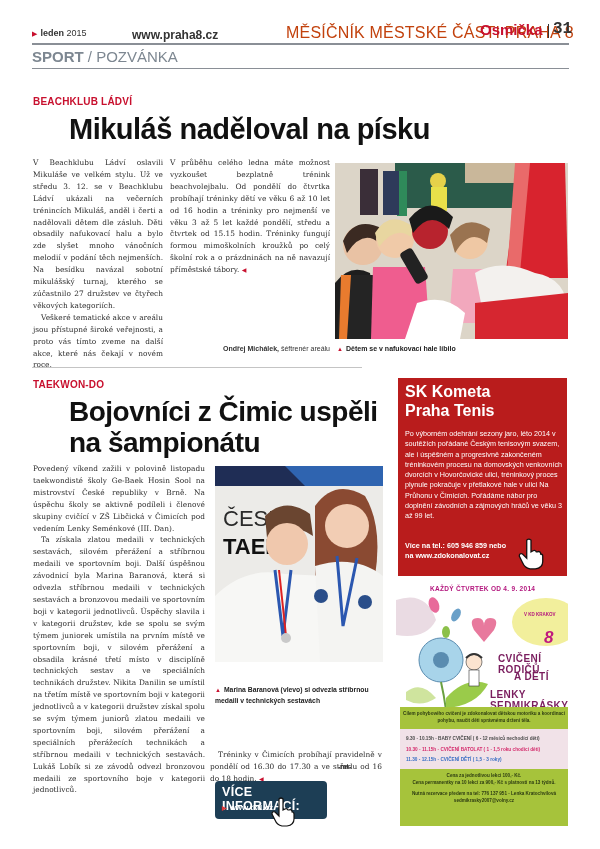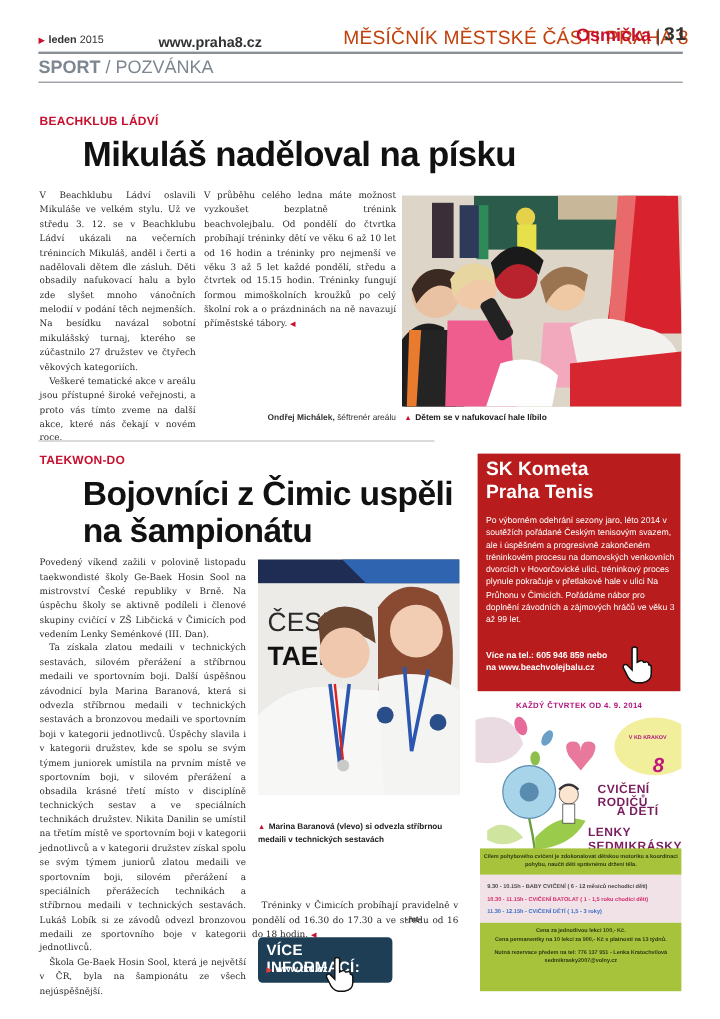--- a/index.html
+++ b/index.html
@@ -137,21 +137,20 @@
 <div class="abs cap1"><span class="cap-tri">▲</span><span>Dětem se v nafukovací hale líbilo</span></div>
 
 <div class="abs rule3"></div>
 
 <div class="abs kicker k2">TAEKWON-DO</div>
 <div class="abs title t2">Bojovníci z Čimic uspěli na šampionátu</div>
 
 <div class="abs col c2a">
   <p>Povedený víkend zažili v polovině listopadu taekwondisté školy Ge-Baek Hosin Sool na mistrovství České republiky v Brně. Na úspěchu školy se aktivně podíleli i členové skupiny cvičící v ZŠ Libčická v Čimicích pod vedením Lenky Seménkové (III. Dan).</p>
   <p>Ta získala zlatou medaili v technických sestavách, silovém přerážení a stříbrnou medaili ve sportovním boji. Další úspěšnou závodnicí byla Marina Baranová, která si odvezla stříbrnou medaili v technických sestavách a bronzovou medaili ve sportovním boji v kategorii jednotlivců. Úspěchy slavila i v kategorii družstev, kde se spolu se svým týmem juniorek umístila na prvním místě ve sportovním boji, v silovém přerážení a obsadila krásné třetí místo v disciplíně technických sestav a ve speciálních technikách družstev. Nikita Danilin se umístil na třetím místě ve sportovním boji v kategorii jednotlivců a v kategorii družstev získal spolu se svým týmem juniorů zlatou medaili ve sportovním boji, silovém přerážení a speciálních přerážecích technikách a stříbrnou medaili v technických sestavách. Lukáš Lobík si ze závodů odvezl bronzovou medaili ze sportovního boje v kategorii jednotlivců.</p>
-  <p>Škola Ge-Baek Hosin Sool, která je největší v ČR, byla na šampionátu ze všech nejúspěšnější.</p>
 </div>
 
 <div class="abs photo2">
   <svg width="168" height="196" viewBox="0 0 168 196">
     <rect width="168" height="196" fill="#ecebe8"></rect>
     <rect width="168" height="20" fill="#1f2d55"></rect>
     <path d="M70 0 L168 0 L168 20 L90 20 Z" fill="#2f64b0"></path>
     <text x="8" y="60" font-family="Liberation Sans, sans-serif" font-size="22" fill="#2a2a2a">ČESKÝ</text>
     <text x="8" y="88" font-family="Liberation Sans, sans-serif" font-size="22" font-weight="bold" fill="#111">TAEKW</text>
     <path d="M100 40 Q120 12 150 30 Q168 60 160 110 L100 110 Z" fill="#8a4a32"></path>
@@ -184,21 +183,21 @@
 </div>
 
 <div class="abs kometa">
   <div class="kt">
       <div>SK Kometa</div>
       <div>Praha Tenis</div>
     </div>
   <div class="kb">Po výborném odehrání sezony jaro, léto 2014 v soutěžích pořádané Českým tenisovým svazem, ale i úspěšném a progresivně zakončeném tréninkovém procesu na domovských venkovních dvorcích v Hovorčovické ulici, tréninkový proces plynule pokračuje v přetlakové hale v ulici Na Průhonu v Čimicích. Pořádáme nábor pro doplnění závodních a zájmových hráčů ve věku 3 až 99 let.</div>
   <div class="kc">
     <div>Více na tel.: 605 946 859 nebo</div>
-    <div>na www.beachvolejbalu.cz</div>
+    <div>na www.zdokonalovat.cz</div>
   </div>
   <svg style="position:absolute;left:120px;top:160px" width="26" height="32" viewBox="0 0 24 30">
     <path d="M8 2 Q10 0 12 2 L12 13 L14 12 Q16 11 17 13 L18 13 Q20 12 21 14 L21 15 Q23 15 23 17 L23 22 Q23 28 16 29 L11 29 Q6 28 4 23 L1 17 Q1 14 4 15 L8 19 Z" fill="#fff" stroke="#111" stroke-width="1.2"></path>
   </svg>
 </div>
 
 <div class="abs flyer">
   <svg style="position:absolute;left:0;top:0" width="172" height="130" viewBox="0 0 172 130">
     <path d="M0 20 Q30 10 40 40 Q30 60 0 55 Z" fill="#eadbe3"></path>
     <ellipse cx="150" cy="42" rx="34" ry="24" fill="#f2ef9c"></ellipse>

